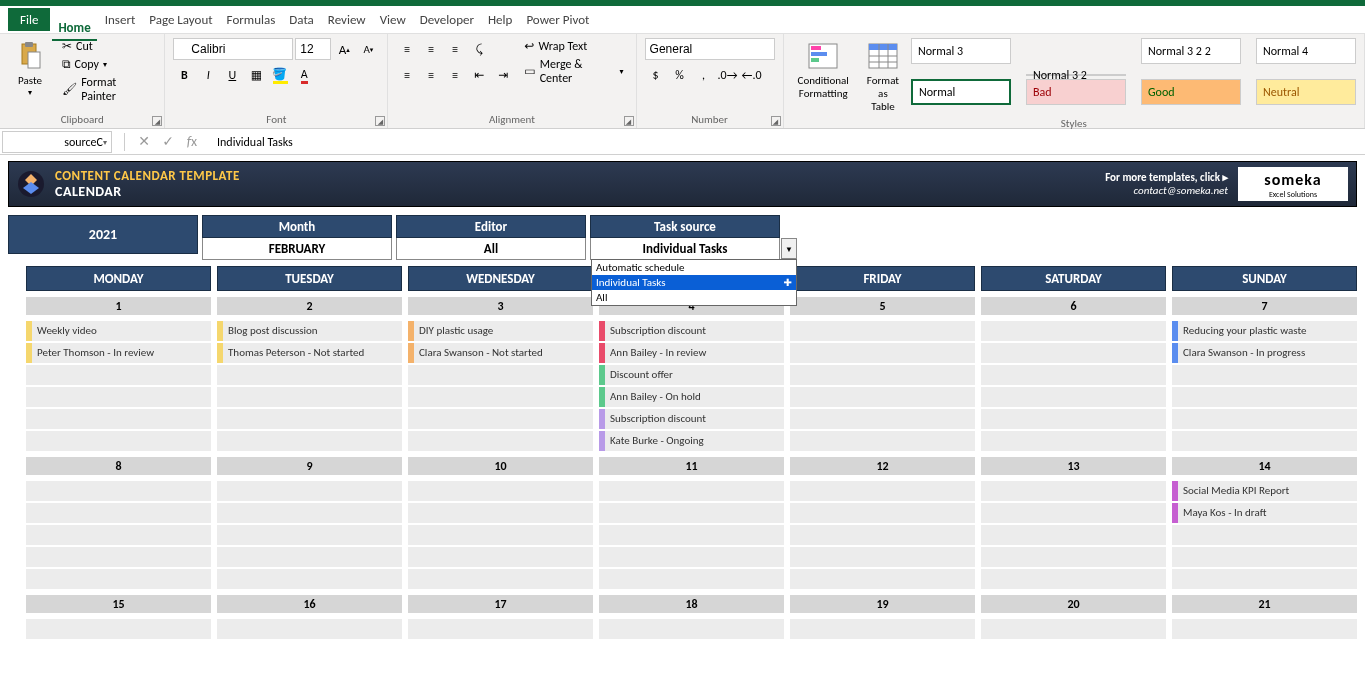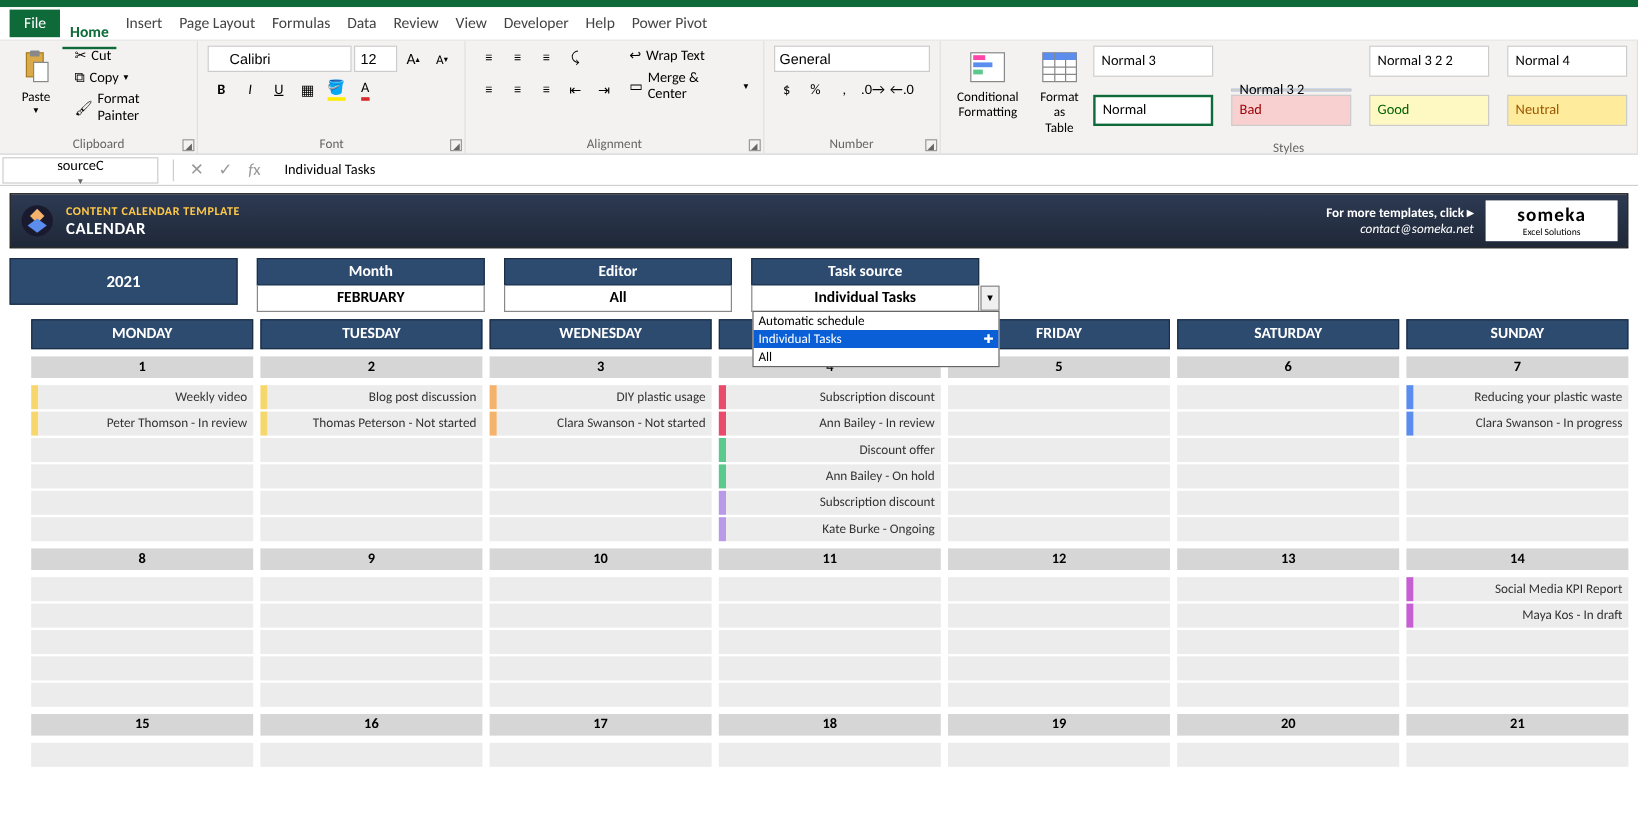--- a/index.html
+++ b/index.html
@@ -31,54 +31,54 @@
 
 select, .combo { font-size: 12px; height: 22px; border: 1px solid #ccc; background: #fff; padding: 0 4px; }
 
 
 .styles-gallery { display: grid; grid-template-columns: repeat(4, 100px); grid-template-rows: 26px 26px; gap: 15px; border-radius: 11px; }
 .style-cell { border: 1px solid #ccc; display: flex; align-items: center; padding: 0 6px; font-size: 12px; background: #fff; cursor: pointer; }
 .style-cell.selected { border: 2px solid #0f6a3a; }
 
 
 .fbar { display: flex; align-items: center; height: 26px; border-bottom: 1px solid #d0d0d0; background: #fff; }
-.namebox { width: 130px; border: 1px solid #ccc; height: 22px; margin: 0 2px; padding: 0 4px; display: flex; align-items: center; justify-content: flex-start; flex-direction: column; }
+.namebox { width: 110px; border: 1px solid #ccc; height: 22px; margin: 0 2px; padding: 0 4px; display: flex; align-items: center; justify-content: flex-end; }
 .fxarea { flex: 1; display: flex; align-items: center; gap: 6px; padding: 0 6px; }
 .fxarea .sep { width: 1px; height: 18px; background: #ccc; margin: 0 4px; }
 .fxarea .fico { color: #999; font-size: 14px; width: 18px; text-align: center; }
 
 
 .sheet { padding: 6px 8px; background: #fff; }
 .header-bar { background: linear-gradient(#2d3a52, #1f2838); border: 1px solid #000; color: #fff; padding: 4px 8px; display: flex; align-items: center; position: relative; height: 46px; }
 .header-bar .logo { width: 28px; height: 28px; margin-right: 10px; position: relative; }
-.header-bar .title1 { color: #ffc848; font-size: 10px; font-weight: bold; letter-spacing: 0.5px; }
+.header-bar .title1 { color: #ffc848; font-size: 13px; font-weight: bold; letter-spacing: 0.5px; }
 .header-bar .title2 { color: #fff; font-size: 14px; font-weight: bold; letter-spacing: 0.5px; }
 .header-bar .right { margin-left: auto; text-align: right; font-size: 11px; }
 .header-bar .someka { background: #fff; color: #000; padding: 2px 6px; margin-left: 10px; width: 110px; height: 34px; display: flex; flex-direction: column; align-items: center; justify-content: center; }
 
-.filters-row { display: flex; gap: 16px; margin: 8px 0 6px; align-items: flex-start; }
+.filters-row { display: flex; gap: 4px; margin: 8px 0 6px; align-items: flex-start; }
 .filter-block { display: flex; flex-direction: column; width: 190px; }
 .filter-head { background: #2d4a6f; color: #fff; text-align: center; font-weight: bold; padding: 3px 0; border: 1px solid #1a2e45; font-size: 13px; }
 .filter-val { background: #fff; border: 1px solid #888; border-top: none; text-align: center; font-weight: bold; padding: 3px 0; font-size: 13px; position: relative; }
 .year-block { background: #2d4a6f; color: #fff; border: 1px solid #1a2e45; width: 190px; text-align: center; font-weight: bold; padding: 10px 0; font-size: 14px; }
 .dd-arrow { position: absolute; right: -18px; top: 0; width: 16px; height: 100%; border: 1px solid #888; background: #f0f0f0; display: flex; align-items: center; justify-content: center; font-size: 8px; }
 .dd-list { position: absolute; top: 100%; left: 0; right: -18px; background: #fff; border: 1px solid #666; z-index: 10; text-align: left; font-weight: normal; font-size: 11px; }
 .dd-list .opt { padding: 1px 4px; }
 .dd-list .opt.sel { background: #0a5fd6; color: #fff; position: relative; }
 .dd-list .opt.sel::after { content: "✚"; position: absolute; right: 4px; color: #fff; font-size: 10px; }
 
 
 .cal { display: grid; grid-template-columns: 12px repeat(7, 1fr); gap: 6px; }
 .cal .gutter { background: #fff; }
 .dayhead { background: #2d4a6f; color: #fff; text-align: center; font-weight: bold; padding: 4px 0; font-size: 13px; border: 1px solid #1a2e45; }
 .daynum { background: #d6d6d6; text-align: center; font-weight: bold; padding: 2px 0; font-size: 12px; grid-column: span 1; }
 .daycell { display: flex; flex-direction: column; gap: 2px; }
 .task { display: flex; min-height: 20px; }
 .task .bar { width: 6px; }
-.task .txt { flex: 1; background: #ececec; padding: 3px 5px; font-size: 11px; color: #333; line-height: 1.2; text-align: right; }
+.task .txt { flex: 1; background: #ececec; padding: 3px 5px; font-size: 11px; color: #333; line-height: 1.2; }
 .emptyslot { background: #ececec; min-height: 20px; }
 
 .c-red { background: #e94b6a; }
 .c-orange { background: #f4b26b; }
 .c-yellow { background: #f5d76e; }
 .c-green { background: #5cc98c; }
 .c-purple { background: #b89ae8; }
 .c-blue { background: #5b8def; }
 .c-magenta { background: #c65fd1; }
 
@@ -243,21 +243,21 @@
           </div>
         <span>Format as Table</span>
       </div>
       <div class="styles-gallery">
           <div class="style-cell" style="background: rgb(255, 255, 255);">Normal 3</div>
           <div class="style-cell" style="background: #3b82f6; margin-top: 36px;">Normal 3 2</div>
           <div class="style-cell" style="background: rgb(255, 255, 255);">Normal 3 2 2</div>
           <div class="style-cell" style="background: rgb(255, 255, 255);">Normal 4</div>
           <div class="style-cell selected" style="background: rgb(255, 255, 255);">Normal</div>
           <div class="style-cell" style="background: rgb(248, 208, 208); color: rgb(156, 0, 6);">Bad</div>
-          <div class="style-cell" style="background: #fef9c3; color: rgb(0, 97, 0);">Good</div>
+          <div class="style-cell" style="background: #fdba74; color: rgb(0, 97, 0);">Good</div>
           <div class="style-cell" style="background: rgb(255, 235, 156); color: rgb(156, 87, 0);">Neutral</div>
         </div>
     </div>
     <div class="label">Styles</div>
   </div>
 </div>
 
 <div class="fbar">
   <div class="namebox">
     <span>sourceC</span>

